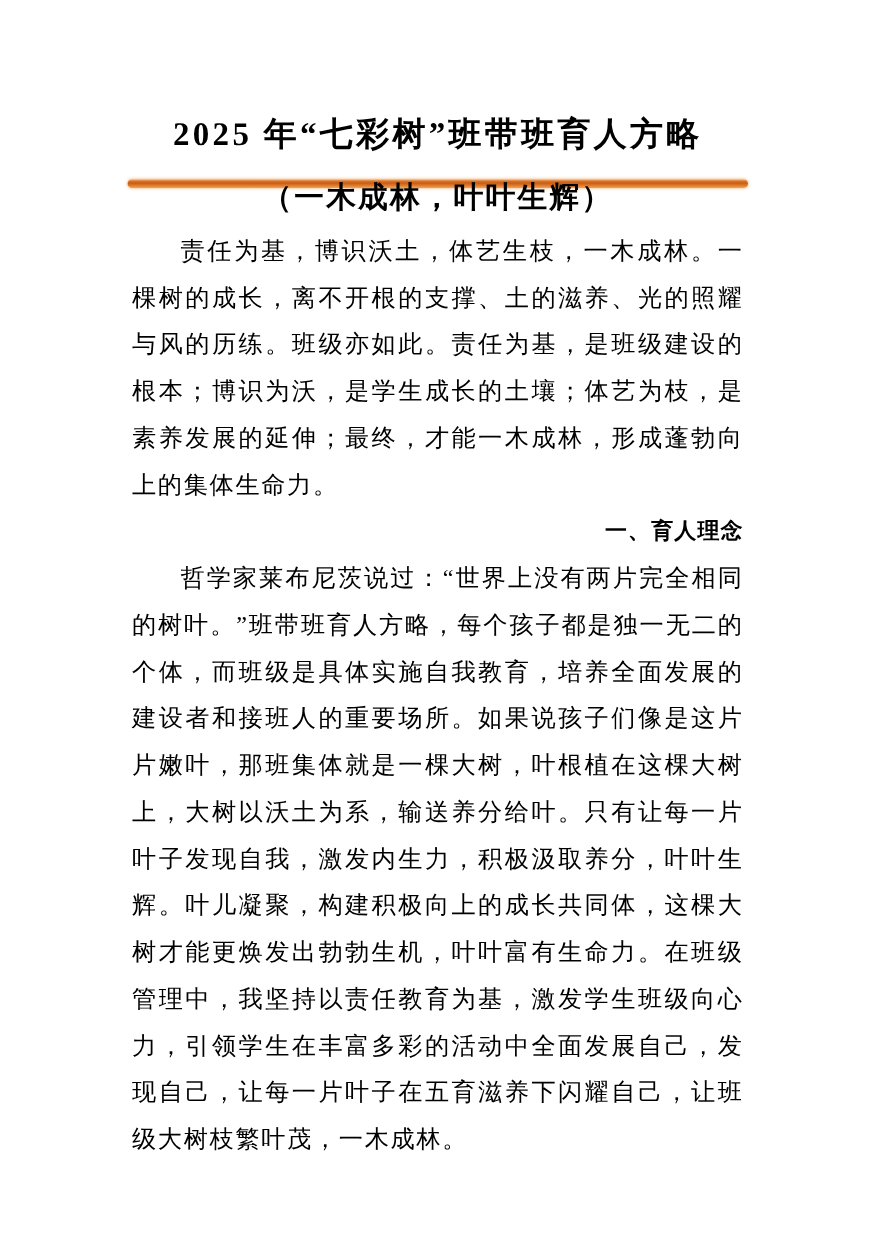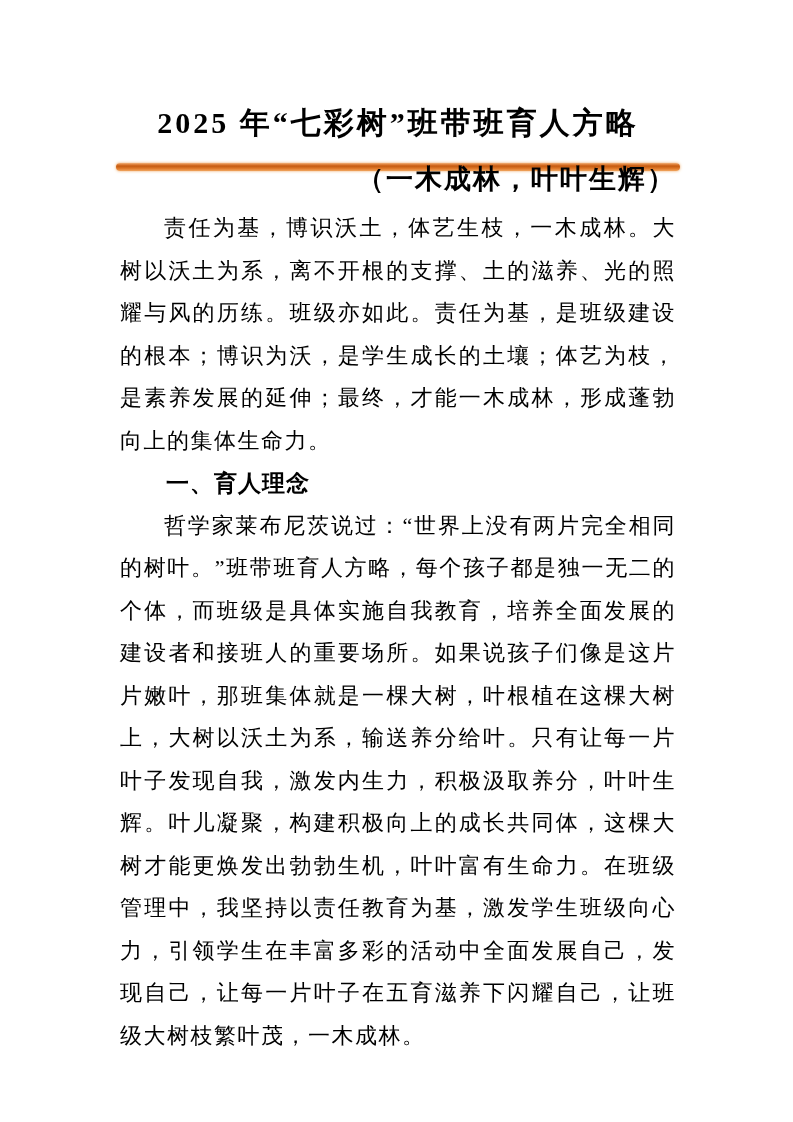--- a/index.html
+++ b/index.html
@@ -53,62 +53,62 @@
       #f0a55f 100%);
     box-shadow: 0 0 3px rgba(235, 150, 70, 0.85);
   }
   .doc-subtitle {
     position: relative;
     margin: 0;
     font-family: "Liberation Serif", serif;
     font-size: 27px;
     font-weight: 700;
     line-height: 40px;
-    text-align: right;
+    text-align: center;
     letter-spacing: 2px;
     color: #000000;
     white-space: nowrap;
   }
   .para {
     margin: 0;
     font-family: "Liberation Serif", serif;
     font-size: 22px;
     line-height: 42.5px;
     letter-spacing: 1.5px;
     text-align: justify;
     text-justify: inter-character;
     text-indent: 2em;
     color: #000000;
   }
   .section-heading {
     margin: 0;
     font-family: "Liberation Sans", sans-serif;
-    font-size: 23px;
+    font-size: 20px;
     font-weight: 700;
     line-height: 42.5px;
     letter-spacing: 1px;
     text-indent: 2em;
-    text-align: left;
+    text-align: right;
     color: #000000;
   }
 </style>
 </head>
 <body>
 
 <div class="page">
   <div class="content">
 
     <h1 class="doc-title">2025 年“七彩树”班带班育人方略</h1>
 
     <div class="subtitle-row">
       <div class="accent-rule"></div>
       <h2 class="doc-subtitle">（一木成林，叶叶生辉）</h2>
     </div>
 
-    <p class="para">责任为基，博识沃土，体艺生枝，一木成林。大树以沃土为系，离不开根的支撑、土的滋养、光的照耀与风的历练。班级亦如此。责任为基，是班级建设的根本；博识为沃，是学生成长的土壤；体艺为枝，是素养发展的延伸；最终，才能一木成林，形成蓬勃向上的集体生命力。</p>
+    <p class="para">责任为基，博识沃土，体艺生枝，一木成林。一棵树的成长，离不开根的支撑、土的滋养、光的照耀与风的历练。班级亦如此。责任为基，是班级建设的根本；博识为沃，是学生成长的土壤；体艺为枝，是素养发展的延伸；最终，才能一木成林，形成蓬勃向上的集体生命力。</p>
 
     <h3 class="section-heading">一、育人理念</h3>
 
     <p class="para">哲学家莱布尼茨说过：“世界上没有两片完全相同的树叶。”班带班育人方略，每个孩子都是独一无二的个体，而班级是具体实施自我教育，培养全面发展的建设者和接班人的重要场所。如果说孩子们像是这片片嫩叶，那班集体就是一棵大树，叶根植在这棵大树上，大树以沃土为系，输送养分给叶。只有让每一片叶子发现自我，激发内生力，积极汲取养分，叶叶生辉。叶儿凝聚，构建积极向上的成长共同体，这棵大树才能更焕发出勃勃生机，叶叶富有生命力。在班级管理中，我坚持以责任教育为基，激发学生班级向心力，引领学生在丰富多彩的活动中全面发展自己，发现自己，让每一片叶子在五育滋养下闪耀自己，让班级大树枝繁叶茂，一木成林。</p>
 
 
   </div>
 </div>
 
 </body></html>

